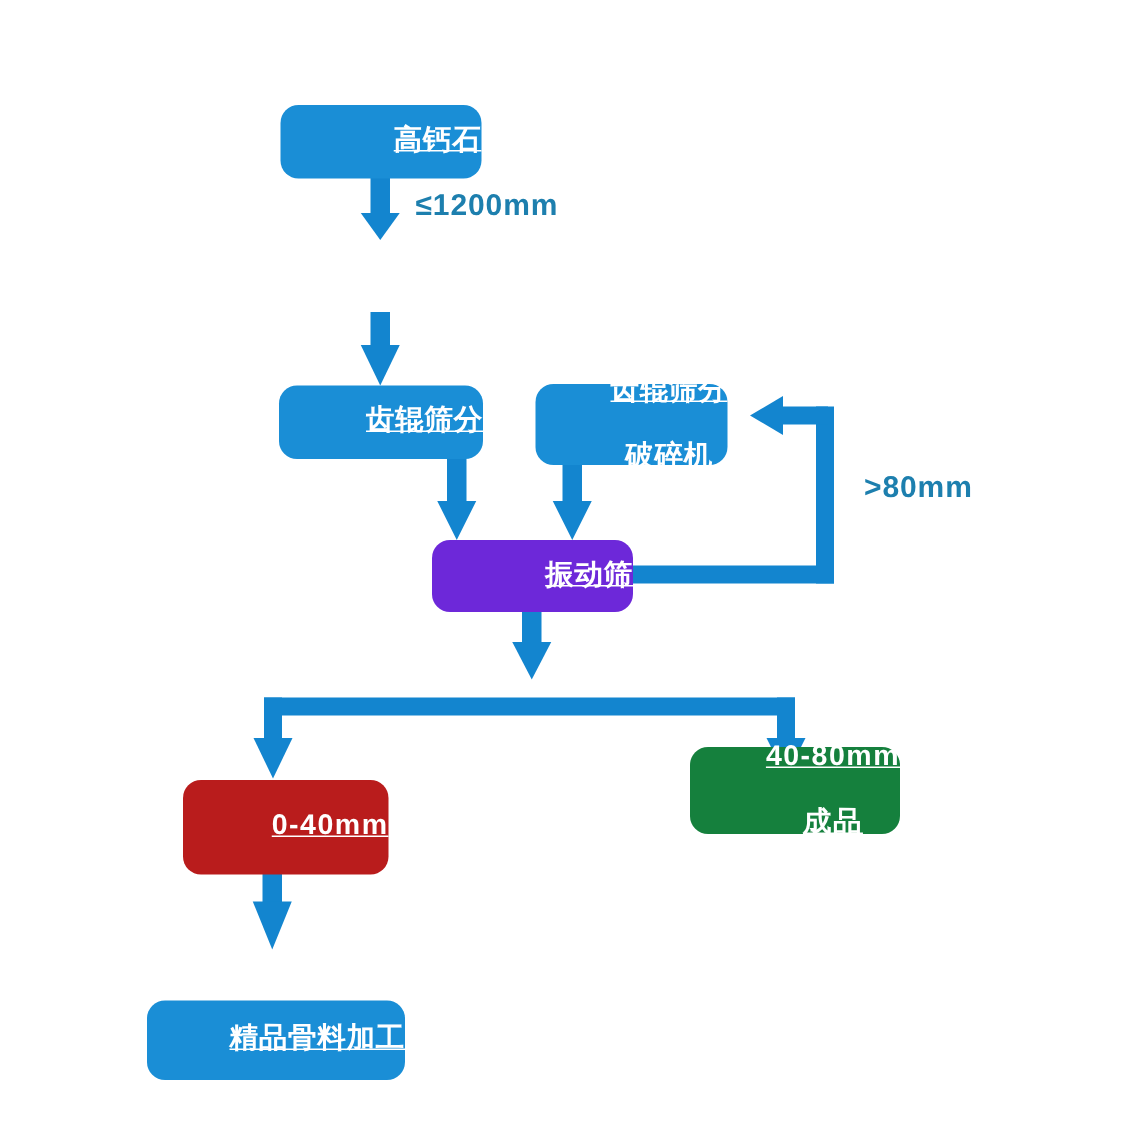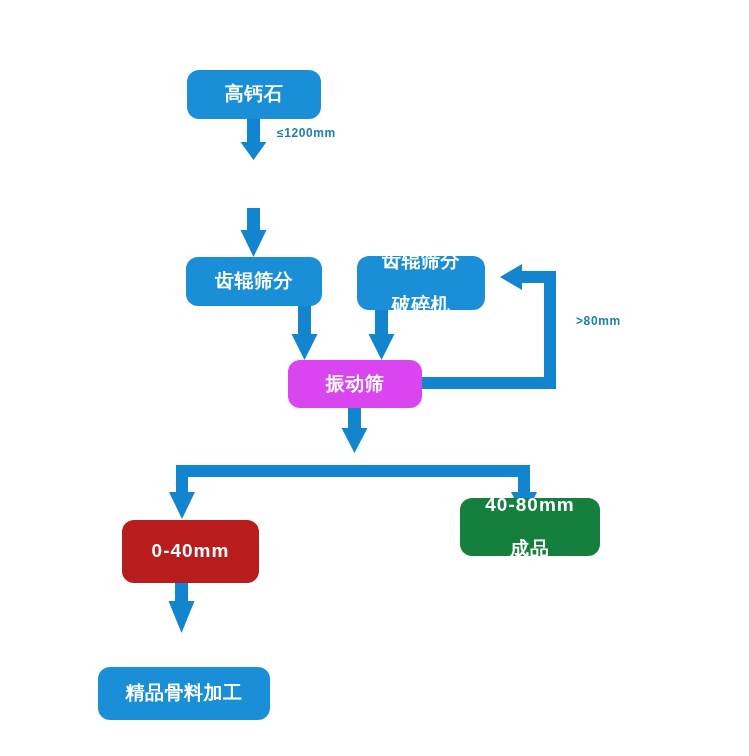--- a/index.html
+++ b/index.html
@@ -19,35 +19,36 @@
     overflow: hidden;
   }
   .node {
     position: absolute;
     background: #1a8ed6;
     border-radius: 12px;
     color: #ffffff;
     font-weight: bold;
     display: flex;
     align-items: center;
-    justify-content: center;
+    justify-content: flex-end;
     text-align: center;
     line-height: 1.18;
     letter-spacing: 0.5px;
     box-sizing: border-box;
     user-select: none;
+    text-decoration: underline;
   }
   .node .line2 { display: block; margin-top: 21px; }
   .node-cn { font-size: 19px; }
   .node-lat { font-size: 19px; letter-spacing: 1px; }
   .edge-label {
     position: absolute;
     color: #1d7fae;
     font-weight: bold;
-    font-size: 12px;
+    font-size: 20px;
     letter-spacing: 0.6px;
     white-space: nowrap;
     user-select: none;
   }
   svg.flow {
     position: absolute;
     left: 0;
     top: 0;
     width: 749px;
     height: 756px;
@@ -119,21 +120,21 @@
     <span>齿辊筛分</span>
   </div>
 
   <div class="node node-cn" style="left: 357px; top: 256px; width: 128px; height: 54px; background: rgb(26, 142, 214); color: rgb(255, 255, 255);">
     <span>
       <span>齿辊筛分</span>
       <span class="line2">破碎机</span>
     </span>
   </div>
 
-  <div class="node node-cn" style="left: 288px; top: 360px; width: 134px; height: 48px; background: #d946ef; color: rgb(255, 255, 255);">
+  <div class="node node-cn" style="left: 288px; top: 360px; width: 134px; height: 48px; background: #6d28d9; color: rgb(255, 255, 255);">
     <span>振动筛</span>
   </div>
 
   <div class="node node-lat" style="left: 122px; top: 520px; width: 137px; height: 63px; background: #b91c1c; color: rgb(255, 255, 255);">
     <span>0-40mm</span>
   </div>
 
   <div class="node node-lat" style="left: 460px; top: 498px; width: 140px; height: 58px; background: #15803d; color: rgb(255, 255, 255);">
     <span>
       <span>40-80mm</span>

